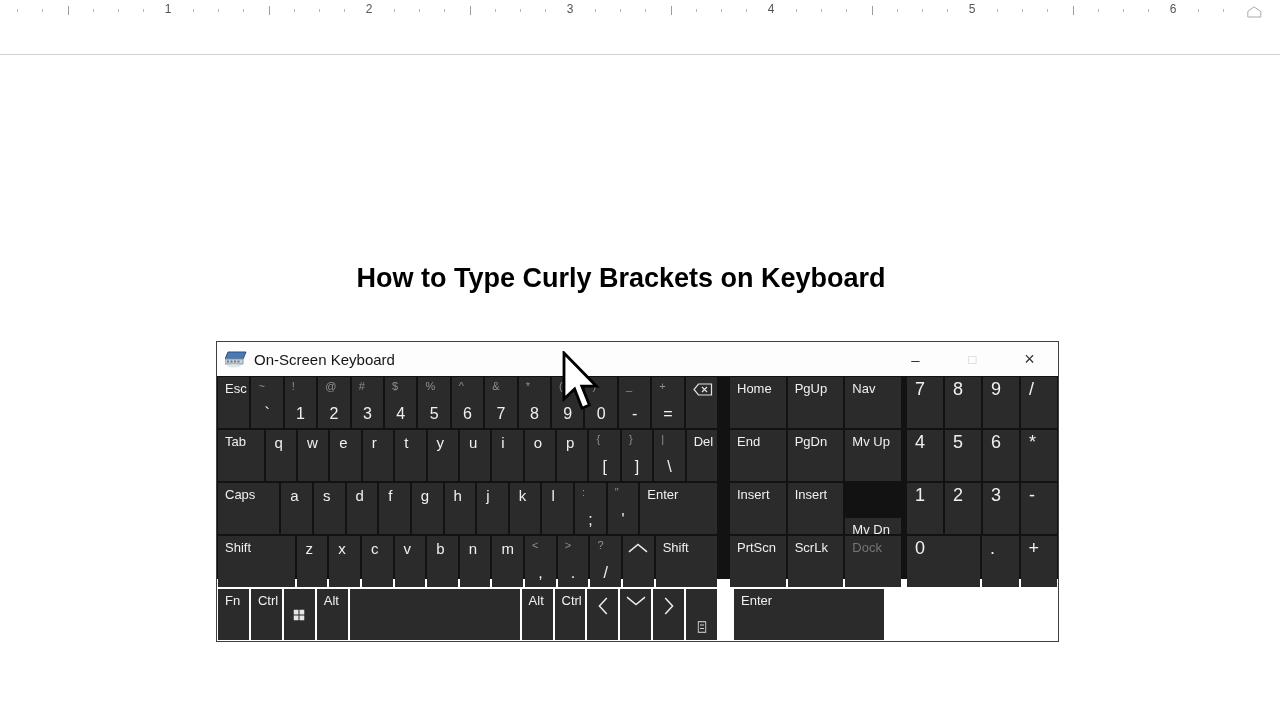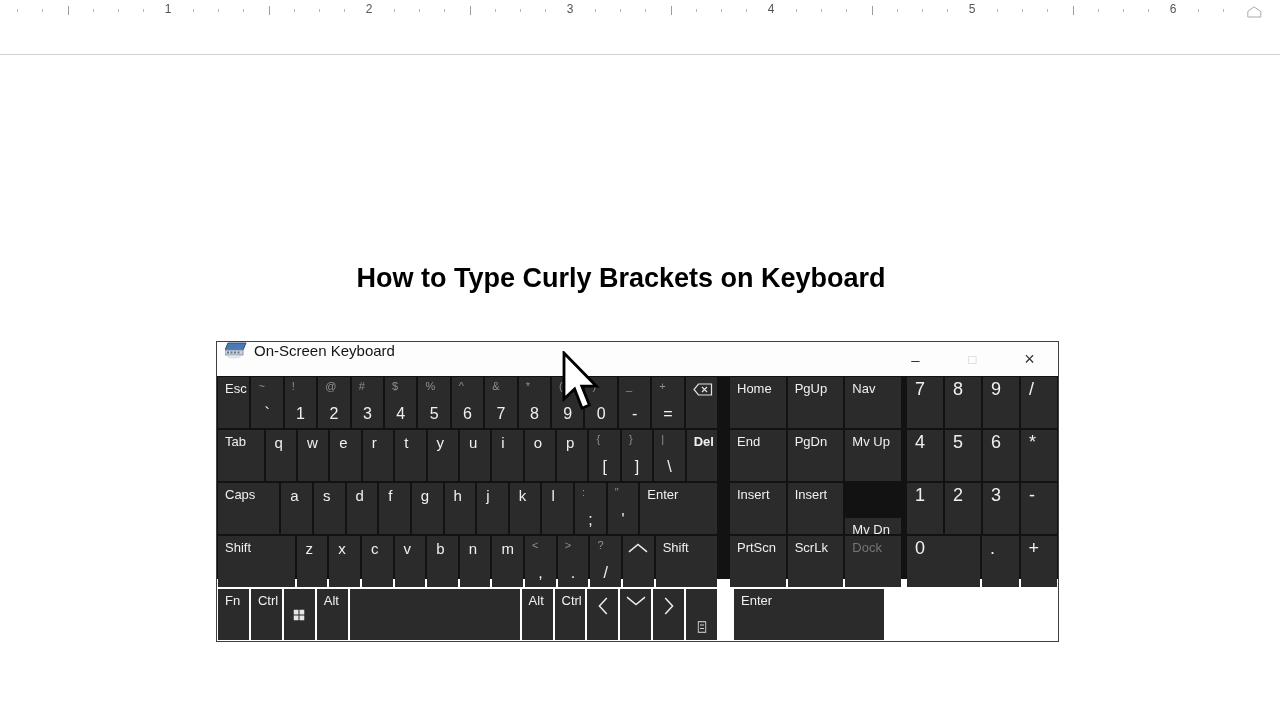--- a/index.html
+++ b/index.html
@@ -18,21 +18,21 @@
   
   .doc-title{
     position:absolute;top:263px;left:621px;transform:translateX(-50%);
     font-size:27px;font-weight:bold;color:#000;white-space:nowrap;
   }
   
   .osk{
     position:absolute;left:216px;top:341px;width:841px;height:299px;
     border:1px solid #3f3f3f;background:#fff;box-sizing:content-box;
   }
-  .titlebar{height:34px;display:flex;align-items:flex-start;padding-left:8px;background:#fdfdfd;}
+  .titlebar{height:34px;display:flex;align-items:center;padding-left:8px;background:#fdfdfd;}
   .titlebar .app-icon{margin-right:7px;flex:none;}
   .titlebar .wtitle{font-size:15px;color:#151515;}
   .wcontrols{margin-left:auto;display:flex;height:100%;}
   .wbtn{width:57px;height:100%;display:flex;align-items:center;justify-content:center;color:#333;}
   .wbtn.min{font-size:15px;}
   .wbtn.max{font-size:13px;color:#c9c9c9;}
   .wbtn.close{font-size:18px;}
   
   .kb{
     position:absolute;top:34px;left:0;width:841px;height:203px;
@@ -274,21 +274,21 @@
             <span class="mainc">[</span>
           </div>
           <div class="key t-dual" style="flex: 1 1 0px;">
             <span class="shift">}</span>
             <span class="mainc">]</span>
           </div>
           <div class="key t-dual" style="flex: 1 1 0px;">
             <span class="shift">|</span>
             <span class="mainc">\</span>
           </div>
-          <div class="key t-label" style="flex: 1 1 0px; font-weight: bold;">
+          <div class="key t-label" style="flex: 1 1 0px;">
             <span class="lab">Del</span>
           </div>
         </div>
         <div class="gap0"></div>
         <div class="sec sec-nav">
           <div class="key t-label" style="flex: 1 1 0px;">
             <span class="lab">End</span>
           </div>
           <div class="key t-label" style="flex: 1 1 0px;">
             <span class="lab">PgDn</span>

